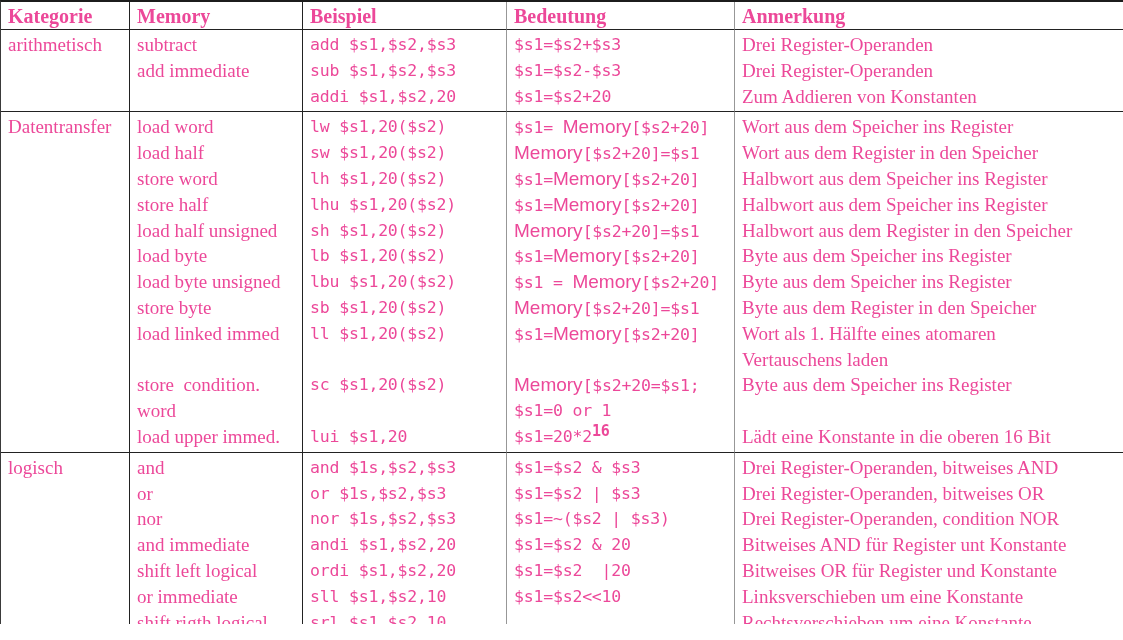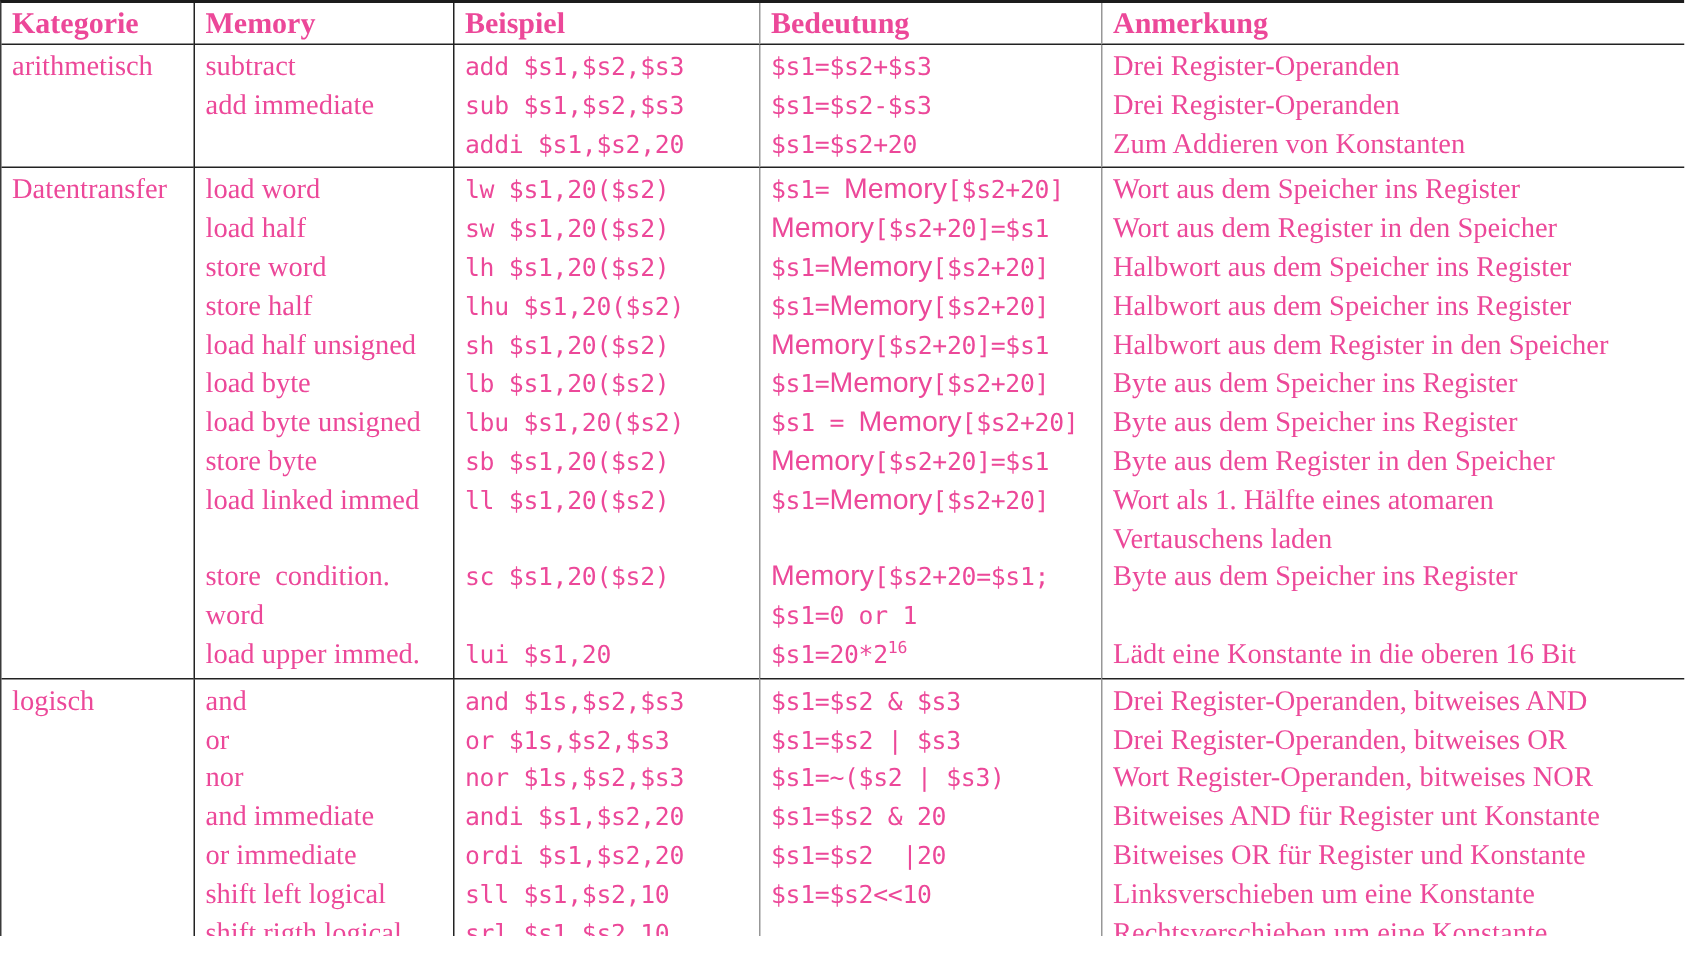--- a/index.html
+++ b/index.html
@@ -30,21 +30,21 @@
   .line { height:25.8px; line-height:25.8px; white-space:pre; }
   .serif .line, .kat .line { font-size:19px; }
   .mono .line {
     font-family:"DejaVu Sans Mono", monospace;
     font-size:16.5px; letter-spacing:-0.2px;
   }
   .mono .line .rm {
     font-family:Liberation Sans, sans-serif;
     font-size:19px; letter-spacing:0;
   }
-  .mono .line sup { font-size:11px; vertical-align:super; line-height:0; }
+  .mono .line sup { font-size:15px; vertical-align:super; line-height:0;font-weight:bold; }
 </style>
 </head>
 <body>
 
 <div class="page">
   <div class="table">
 
     <div class="rowgroup">
       <div class="cell th col1">Kategorie</div>
       <div class="cell th col2">Memory</div>
@@ -146,22 +146,22 @@
 
     <div class="rowgroup sec sec-last">
       <div class="cell kat col1">
         <div class="line">logisch</div>
       </div>
       <div class="cell serif col2">
           <div class="line">and</div>
           <div class="line">or</div>
           <div class="line">nor</div>
           <div class="line">and immediate</div>
+          <div class="line">shift left logical</div>
           <div class="line">or immediate</div>
-          <div class="line">shift left logical</div>
           <div class="line">shift rigth logical</div>
         </div>
       <div class="cell mono col3">
           <div class="line">and $1s,$s2,$s3</div>
           <div class="line">or $1s,$s2,$s3</div>
           <div class="line">nor $1s,$s2,$s3</div>
           <div class="line">andi $s1,$s2,20</div>
           <div class="line">ordi $s1,$s2,20</div>
           <div class="line">sll $s1,$s2,10</div>
           <div class="line">srl $s1,$s2,10</div>
@@ -170,21 +170,21 @@
           <div class="line">$s1=$s2 &amp; $s3</div>
           <div class="line">$s1=$s2 | $s3</div>
           <div class="line">$s1=~($s2 | $s3)</div>
           <div class="line">$s1=$s2 &amp; 20</div>
           <div class="line">$s1=$s2  |20</div>
           <div class="line">$s1=$s2&lt;&lt;10</div>
         </div>
       <div class="cell serif col5">
           <div class="line">Drei Register-Operanden, bitweises AND</div>
           <div class="line">Drei Register-Operanden, bitweises OR</div>
-          <div class="line">Wort Register-Operanden, bitweises NOR</div>
+          <div class="line">Drei Register-Operanden, condition NOR</div>
           <div class="line">Bitweises AND für Register unt Konstante</div>
           <div class="line">Bitweises OR für Register und Konstante</div>
           <div class="line">Linksverschieben um eine Konstante</div>
           <div class="line">Rechtsverschieben um eine Konstante</div>
         </div>
     </div>
 
   </div>
 </div>
 

